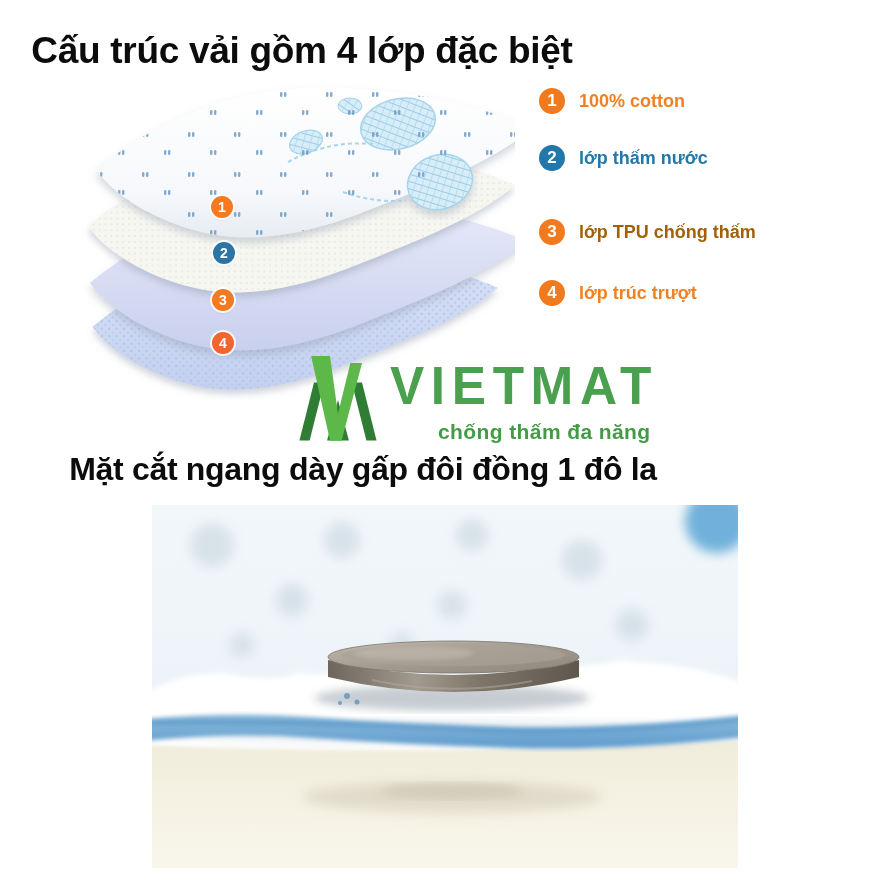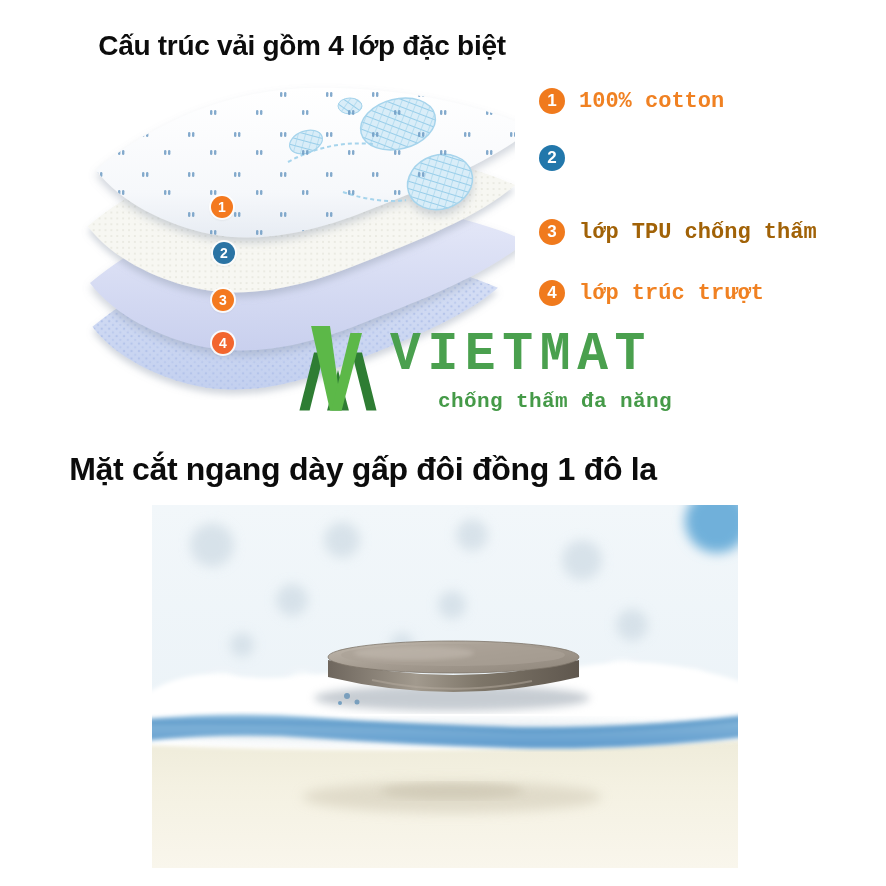--- a/index.html
+++ b/index.html
@@ -2,41 +2,41 @@
 <html><head>
 <meta charset="utf-8">
 <style>
   html,body{margin:0;padding:0;background:#ffffff;}
   .canvas{
     position:relative;width:886px;height:886px;background:#ffffff;overflow:hidden;
     font-family:"Liberation Sans",sans-serif;
   }
   .top-title{
     position:absolute;left:0;top:30px;width:604px;text-align:center;
-    font-size:28px;font-weight:800;color:#0c0c0c;letter-spacing:-0.3px;white-space:nowrap;
+    font-size:37px;font-weight:800;color:#0c0c0c;letter-spacing:-0.3px;white-space:nowrap;
   }
   .bottom-title{
     position:absolute;left:0;top:451px;width:726px;text-align:center;
     font-size:32px;font-weight:800;color:#0c0c0c;letter-spacing:-0.3px;white-space:nowrap;
   }
   .diagram-svg{position:absolute;left:55px;top:80px;width:460px;height:320px;}
   .layer-badge{
     position:absolute;width:22px;height:22px;border-radius:50%;
     display:flex;align-items:center;justify-content:center;
     color:#fff;font-size:14px;font-weight:700;
     box-shadow:0 0 0 2px rgba(255,255,255,.9),0 1px 3px rgba(0,0,0,.25);
   }
   .legend-row{position:absolute;left:539px;display:flex;align-items:center;gap:14px;}
   .legend-dot{
     width:26px;height:26px;border-radius:50%;flex:0 0 auto;
     display:flex;align-items:center;justify-content:center;
     color:#fff;font-size:17px;font-weight:700;
   }
-  .legend-label{font-size:22px;font-weight:700;white-space:nowrap;font-family:Liberation Mono, monospace;}
-  .logo{position:absolute;left:290px;top:320px;width:430px;height:102px;font-family:Liberation Mono, monospace;}
+  .legend-label{font-size:18px;font-weight:700;white-space:nowrap;}
+  .logo{position:absolute;left:290px;top:350px;width:430px;height:102px;}
   .logo-m{position:absolute;left:8px;top:6px;width:80px;height:88px;}
   .logo-name{
     position:absolute;left:100px;top:8px;font-size:54px;font-weight:700;
     letter-spacing:7px;transform:scaleX(.95);transform-origin:left top;white-space:nowrap;line-height:1;
   }
   .logo-tagline{position:absolute;left:148px;top:70px;font-size:21px;font-weight:700;white-space:nowrap;letter-spacing:.4px;text-align:center;}
   .photo-svg{position:absolute;left:152px;top:505px;width:586px;height:363px;}
 </style>
 </head>
 <body>
@@ -121,20 +121,21 @@
   <div class="layer-badge" style="left: 212px; top: 289px; background-color: rgb(244, 121, 31);">3</div>
   <div class="layer-badge" style="left: 212px; top: 332px; background-color: rgb(242, 101, 46);">4</div>
 
   <div>
     <div class="legend-row" style="top:88px;">
       <div class="legend-dot" style="background-color: rgb(240, 122, 29);">1</div>
       <div class="legend-label" style="color: rgb(240, 129, 34);">100% cotton</div>
     </div>
     <div class="legend-row" style="top:145px;">
       <div class="legend-dot" style="background-color: rgb(34, 119, 171);">2</div>
+      <div class="legend-label" style="color: rgb(34, 119, 171);">lớp thấm nước</div>
     </div>
     <div class="legend-row" style="top:219px;">
       <div class="legend-dot" style="background-color: rgb(240, 122, 29);">3</div>
       <div class="legend-label" style="color: #a16207;">lớp TPU chống thấm</div>
     </div>
     <div class="legend-row" style="top:280px;">
       <div class="legend-dot" style="background-color: rgb(240, 122, 29);">4</div>
       <div class="legend-label" style="color: rgb(240, 129, 34);">lớp trúc trượt</div>
     </div>
   </div>

